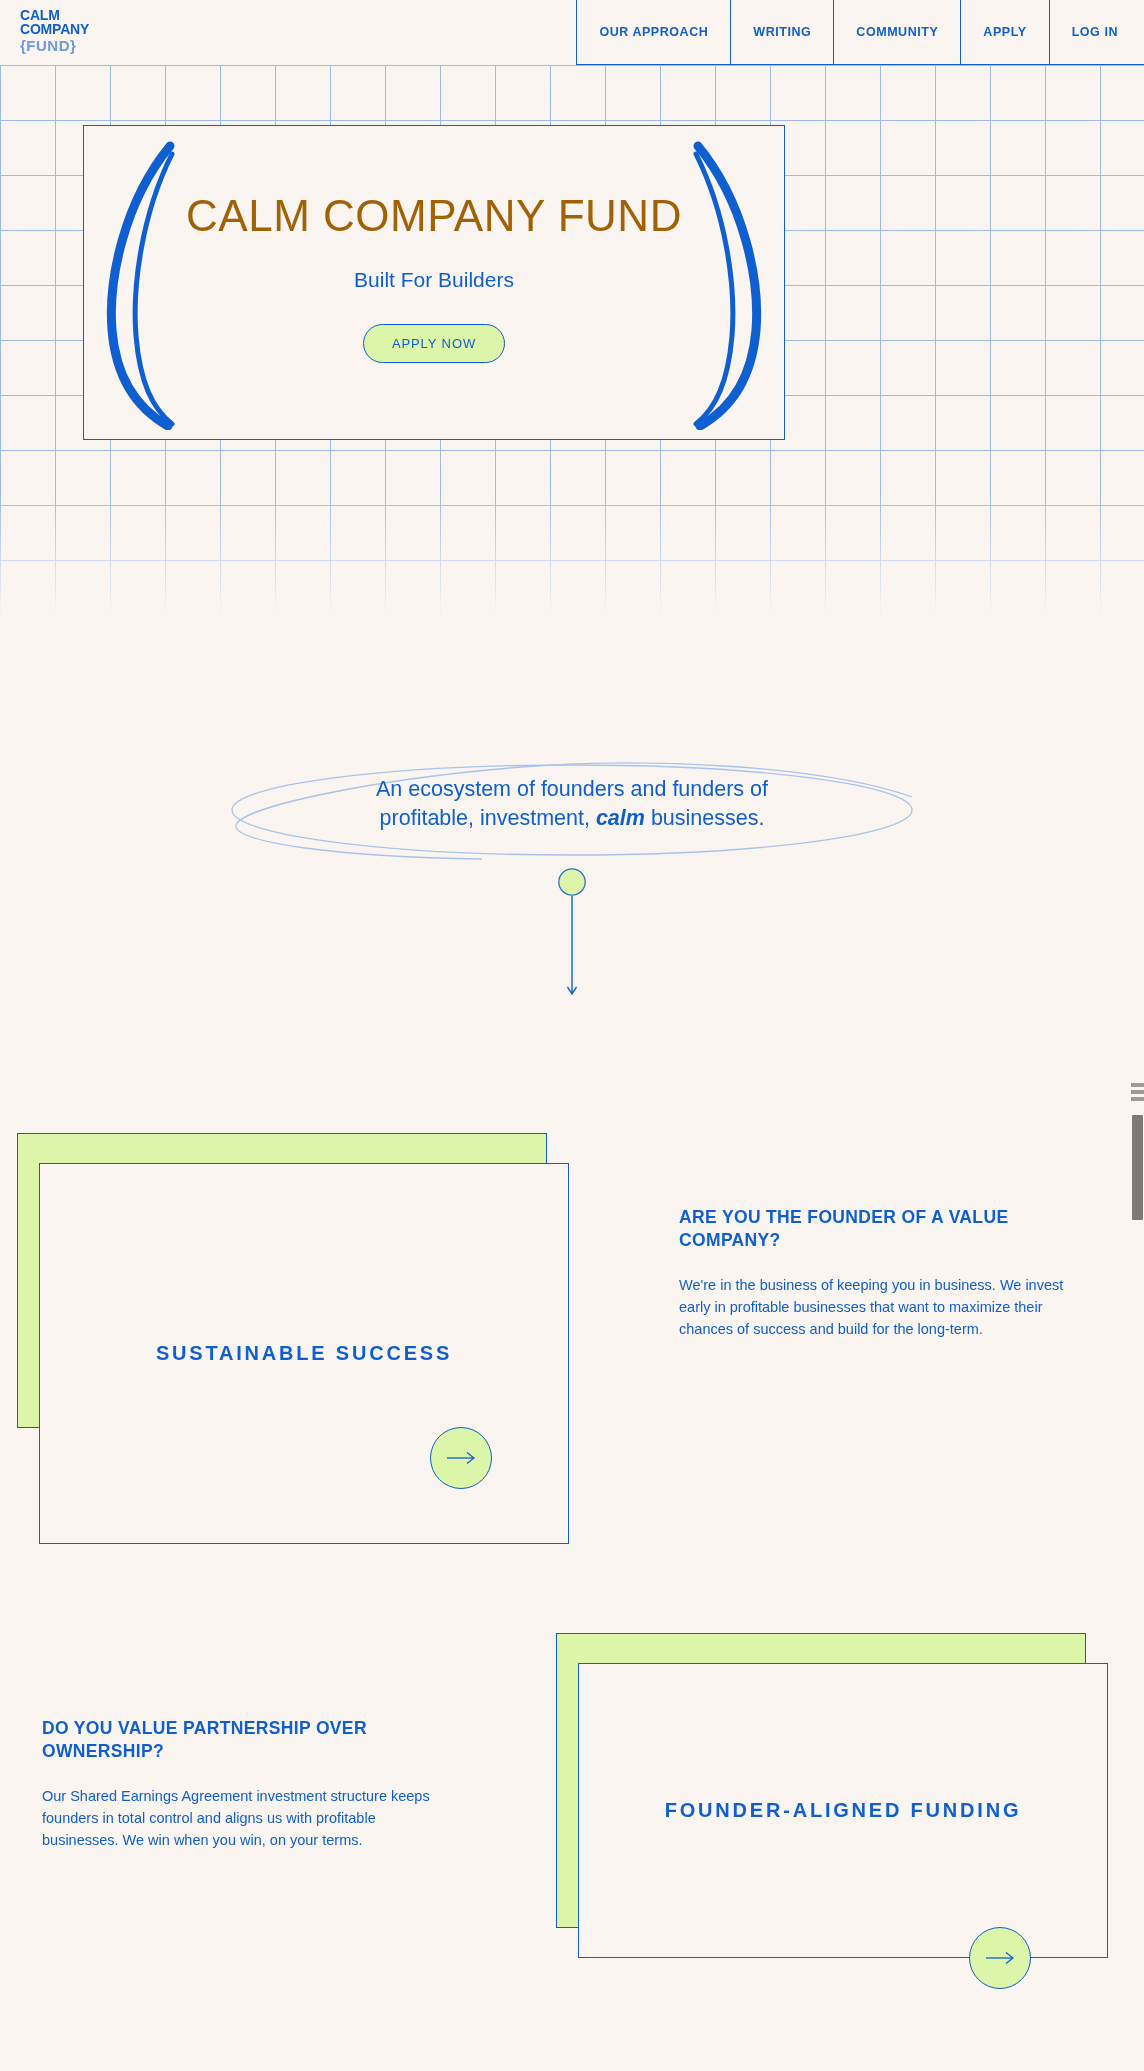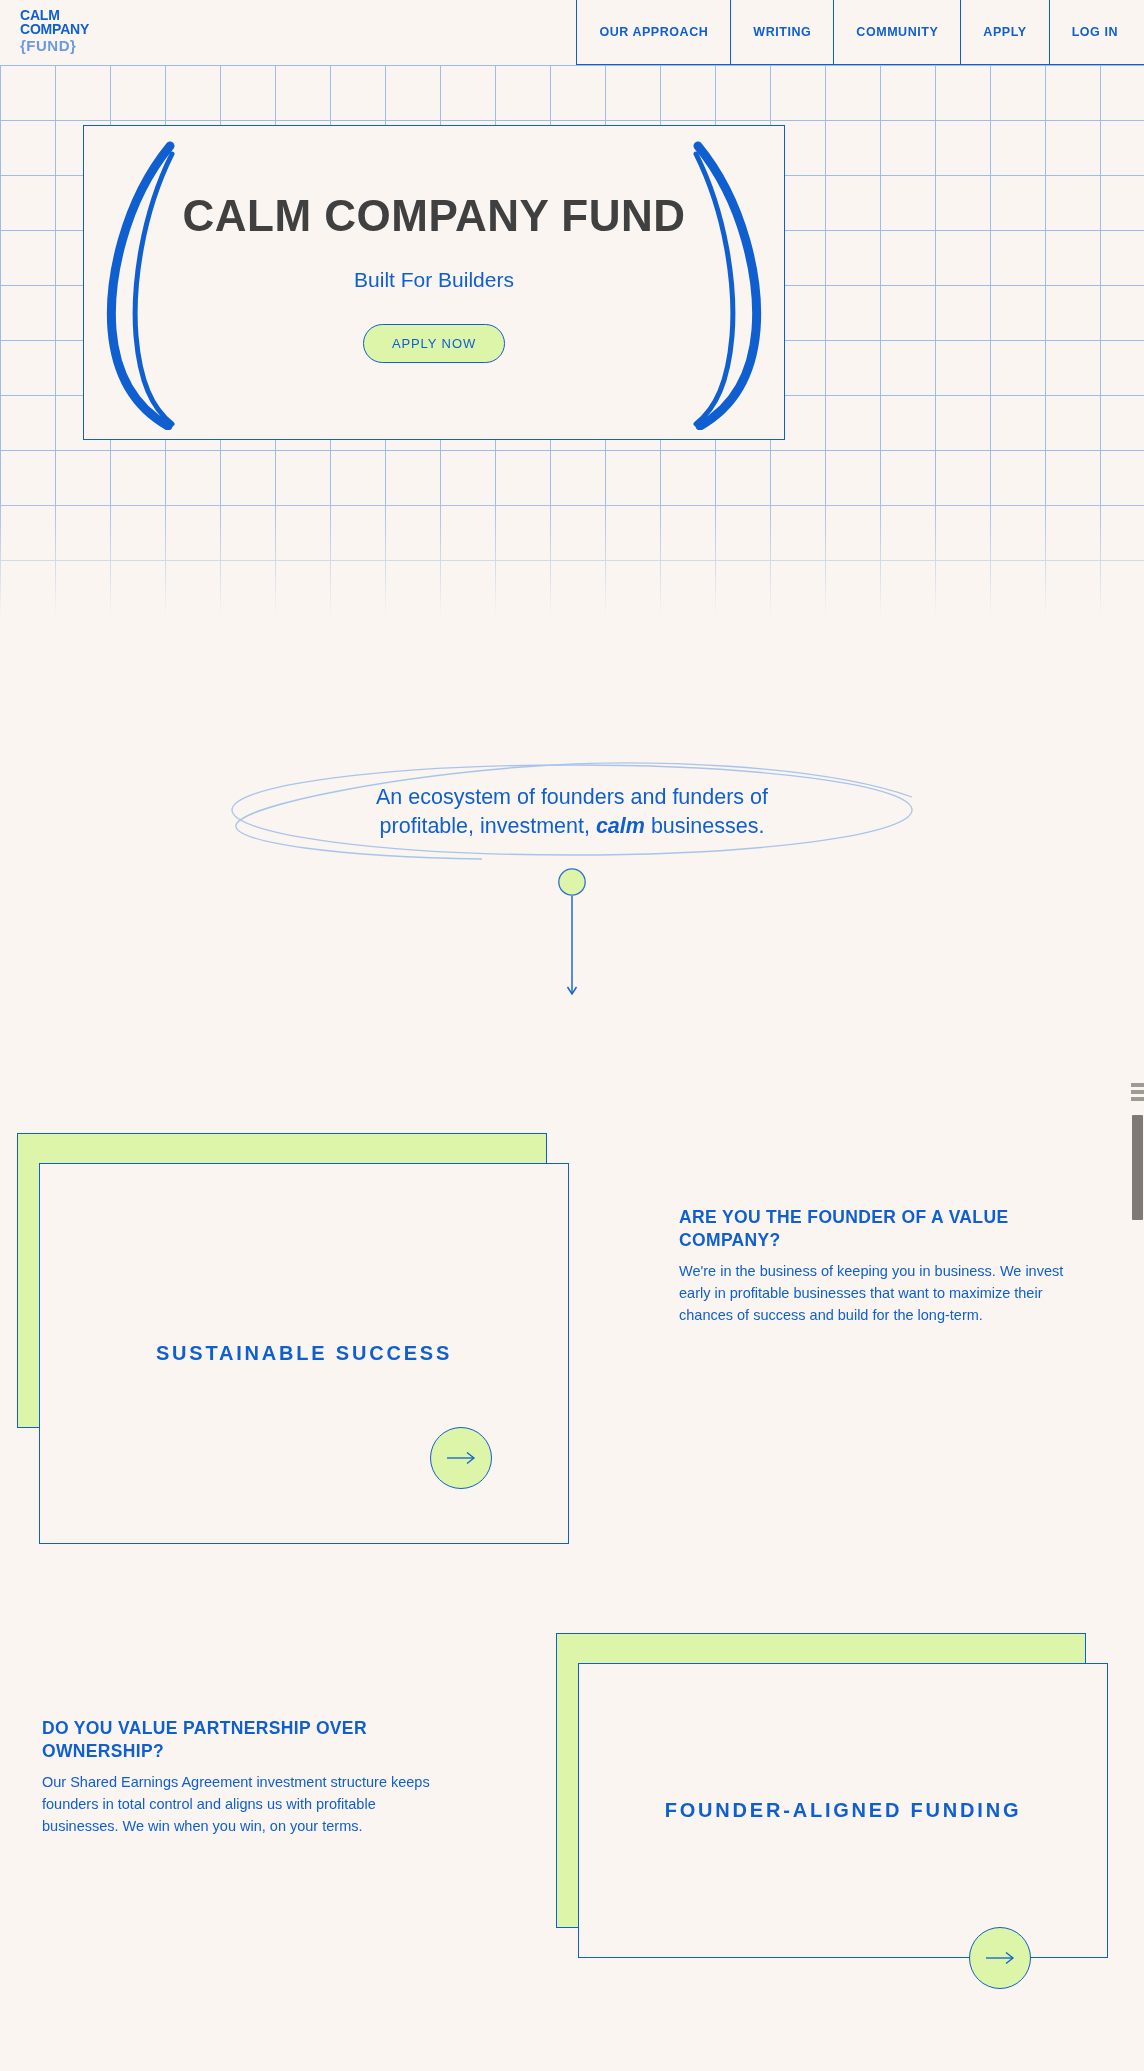--- a/index.html
+++ b/index.html
@@ -61,21 +61,21 @@
   .hero-card {
     position: absolute; left: 83px; top: 60px; width: 702px; height: 315px;
     background: #faf5f0; border: 1.6px solid #0f5fd0;
     display: flex; flex-direction: column; align-items: center; justify-content: center;
   }
   .paren { position: absolute; top: 14px; }
   .paren.left { left: 18px; }
   .paren.right { right: 18px; }
 
   .hero-title {
-    color: #404040; font-size: 44px; font-weight: 700;
+    color: #a16207; font-size: 44px; font-weight: 400;
     letter-spacing: 0.5px; margin-top: -12px; text-align: right;
     white-space: nowrap;
   }
   .hero-sub {
     color: #0f5fd0; font-size: 21px; font-weight: 400;
     margin-top: 27px; text-align: center;
   }
   .apply-btn {
     margin-top: 32px; background: #dcf5a8; border: 1.6px solid #0f5fd0;
     border-radius: 999px; padding: 11px 28px;
@@ -84,21 +84,21 @@
   }
 
   
   .tagline-wrap {
     position: absolute; top: 755px; left: 0; width: 1144px;
     display: flex; justify-content: center;
   }
   .tagline-box { position: relative; width: 700px; height: 110px; }
   .tagline-ellipse { position: absolute; left: 0; top: 0; }
   .tagline-text {
-    position: absolute; left: 0; top: 28px; width: 700px;
+    position: absolute; left: 0; top: 20px; width: 700px;
     text-align: center; color: #0f5fd0; font-size: 21.5px;
     line-height: 1.35; font-weight: 400;
   }
   .tagline-text em { font-style: italic; font-weight: 700; }
 
   
   .scroll-cue { position: absolute; top: 867px; left: 555px; }
 
   
   .feature-card {
@@ -122,21 +122,21 @@
     cursor: pointer;
   }
 
   .feature-text { position: absolute; }
   .feature-head {
     color: #0f5fd0; font-size: 17.5px; font-weight: 700;
     letter-spacing: 0.35px; line-height: 1.3;
   }
   .feature-body {
     color: #0f5fd0; font-size: 14.5px; font-weight: 400;
-    line-height: 1.55; margin-top: 8px;
+    line-height: 1.55; margin-top: 22px;
   }
 
   
   .scrollbar-track {
     position: absolute; right: 0; top: 65px; width: 13px; height: 2006px;
     background: transparent;
   }
   .scrollbar-thumb {
     position: absolute; right: 1px; top: 1050px; width: 11px; height: 105px;
     background: #7d7974; border-radius: 1px;

